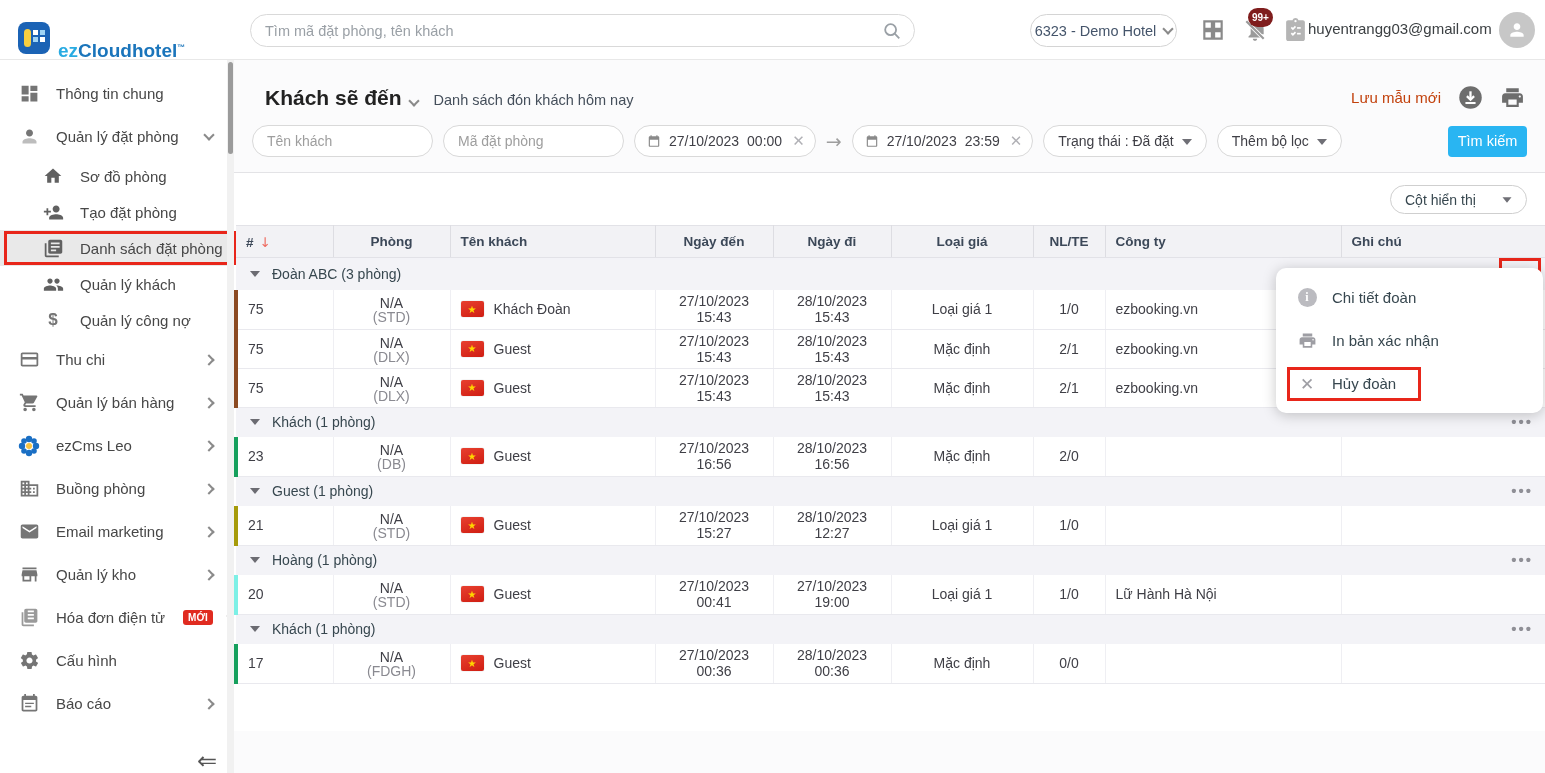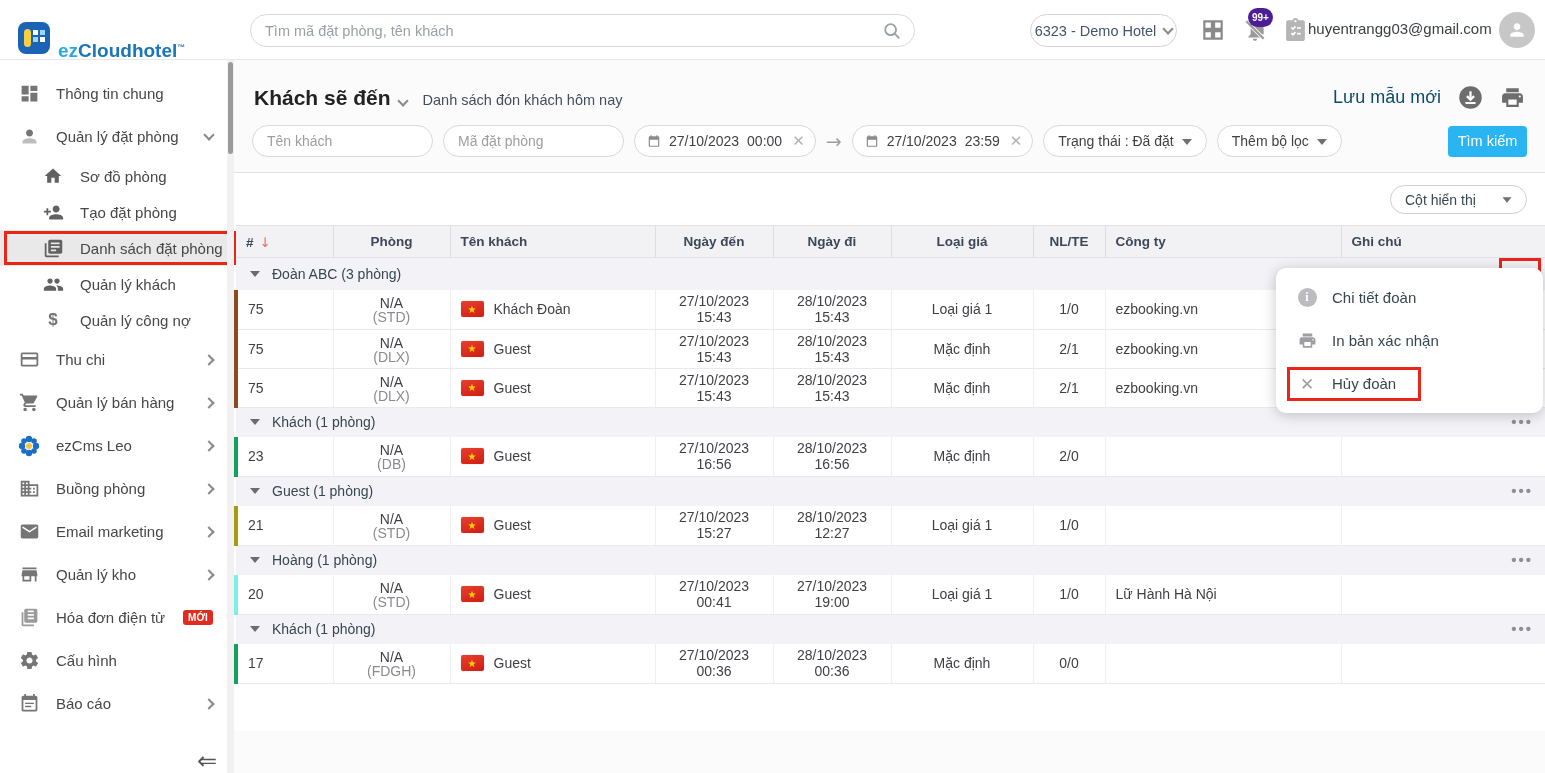--- a/index.html
+++ b/index.html
@@ -27,21 +27,21 @@
     font-size:14.5px; color:#3f3f46; font-family:inherit; }
   .topsearch input::placeholder { color:#9aa0a6; }
   .topsearch .mag { margin-right:12px; }
   .hotel-select { position:absolute; left:1030px; top:14px; width:147px; height:33px;
     border:1px solid #d4d4d4; border-radius:17px; display:flex; align-items:center;
     justify-content:center; gap:8px; font-size:14.5px; color:#44546a; cursor:pointer; }
   .chev { width:8px; height:8px; border-right:2px solid #8a8a8a; border-bottom:2px solid #8a8a8a;
     transform:rotate(45deg); margin-top:-4px; }
   .chev.right { transform:rotate(-45deg); margin-top:0; }
   .top-ico { position:absolute; top:17px; width:26px; height:26px; }
-  .badge { position:absolute; left:1248px; top:8px; min-width:24px; height:19px; background:#4c1d95;
+  .badge { position:absolute; left:1248px; top:8px; min-width:24px; height:19px; background:#7f1d1d;
     color:#fff; font-size:10px; font-weight:bold; border-radius:10px; display:flex; align-items:center;
     justify-content:center; padding:0 4px; z-index:2; }
   .top-email { position:absolute; left:1308px; top:20px; font-size:15px; color:#3c4043; }
   .avatar { position:absolute; left:1499px; top:12px; width:36px; height:36px; border-radius:50%;
     background:#c7c7c7; display:flex; align-items:center; justify-content:center; }
 
   
   .sidebar { position:absolute; left:0; top:68px; width:227px; height:713px; background:#fff; z-index:20; padding-top:4px; }
   .sb-lane { position:absolute; left:227px; top:60px; width:7px; height:713px; background:#f1f1f1; z-index:21; }
   .sb-thumb { position:absolute; left:228px; top:62px; width:5px; height:92px; background:#9b9b9b; border-radius:3px; z-index:22; }
@@ -55,25 +55,25 @@
   .sb-ico { width:22px; display:flex; justify-content:center; flex:none; }
   .dollar { font-size:17px; color:#757575; font-weight:bold; }
   .new-badge { background:#e02b20; color:#fff; font-size:10px; font-weight:bold; border-radius:3px;
     padding:2px 5px; margin-left:2px; }
   .collapse-btn { position:absolute; right:10px; bottom:6px; font-size:24px; color:#555; cursor:pointer;
     font-family:"DejaVu Sans",sans-serif; }
 
   
   .main { position:absolute; left:234px; top:60px; width:1311px; height:713px; background:#fbfbfc; }
   .title-row { display:flex; align-items:center; padding:24px 20px 0 20px; }
-  .page-title { font-size:21px; font-weight:bold; color:#222; }
+  .page-title { font-size:21px; font-weight:bold; color:#222;margin-left:11px; }
   .title-chev { margin:6px 0 0 8px; }
   .page-sub { font-size:14.5px; color:#454f5b; margin-left:16px; padding-top:4px; }
   .title-right { margin-left:auto; display:flex; align-items:center; gap:16px; }
-  .save-link { color:#0c4a6e; font-size:18px; cursor:pointer; }
+  .save-link { color:#c2410c; font-size:15px; cursor:pointer; }
 
   .filter-row { display:flex; align-items:center; gap:10px; padding:14px 18px 0 18px; }
   .pill { height:32px; border:1px solid #d9d9d9; border-radius:16px; background:#fff;
     display:flex; align-items:center; padding:0 14px; font-size:14px; color:#3f3f46; }
   .pill input { border:none; outline:none; width:100%; font-size:14px; color:#3f3f46;
     background:transparent; font-family:inherit; }
   .pill input::placeholder { color:#9e9e9e; }
   .pill.w1 { width:181px; } .pill.w2 { width:181px; }
   .pill.date { gap:8px; padding:0 10px 0 12px; }
   .pill .xbtn { color:#b0b0b5; font-size:15px; cursor:pointer; padding-left:2px; }

